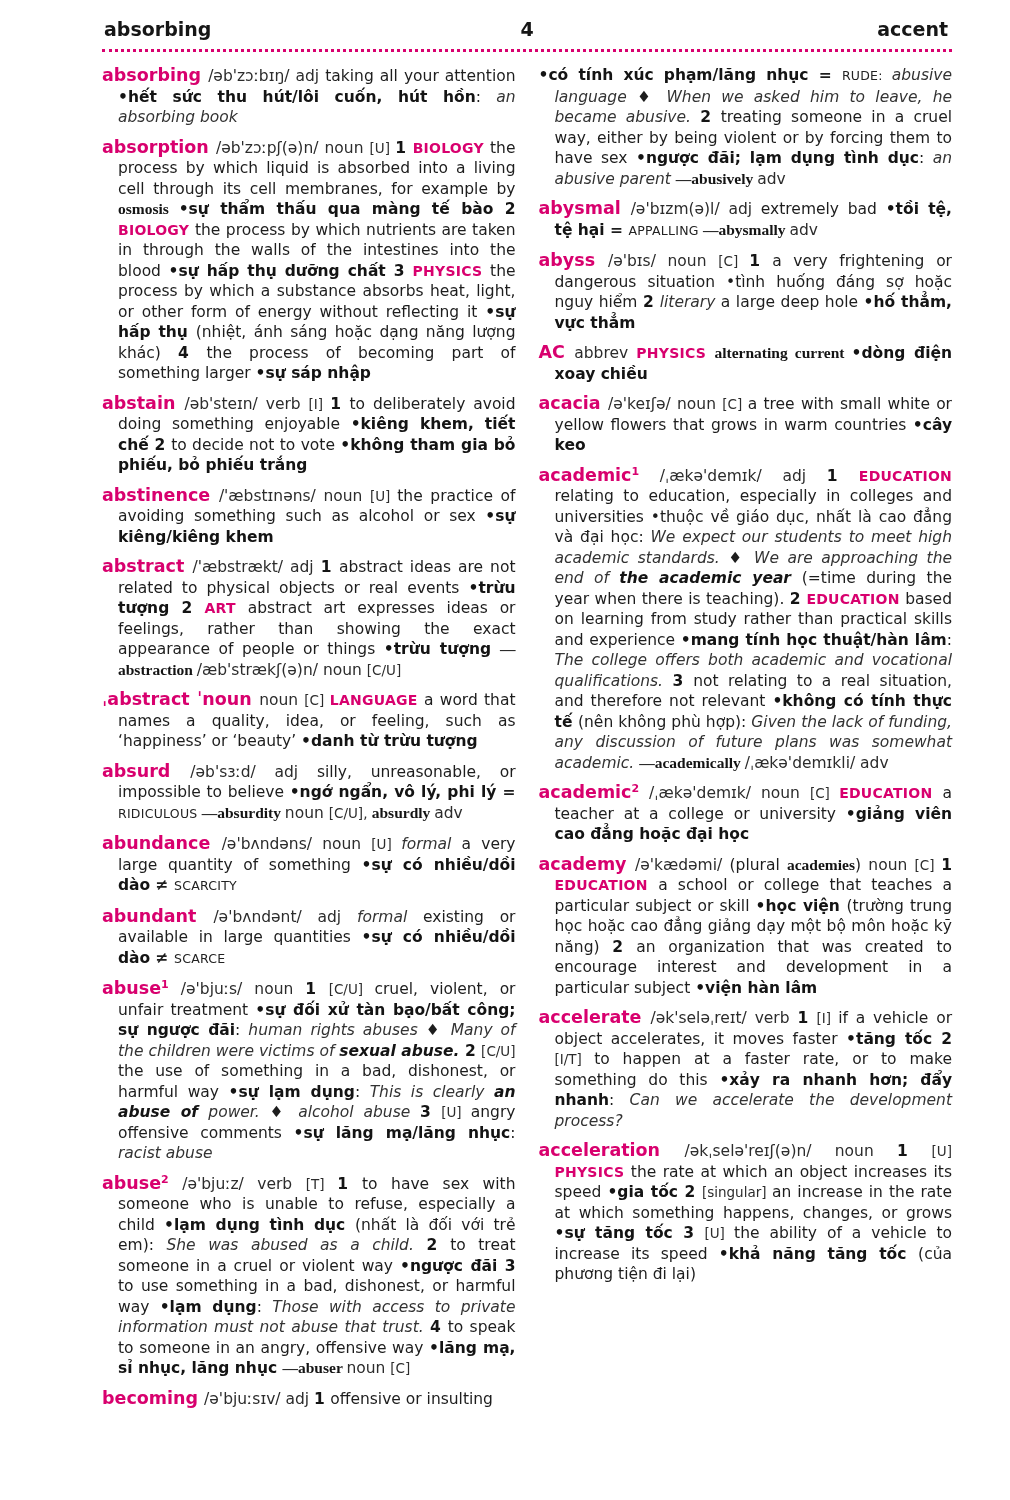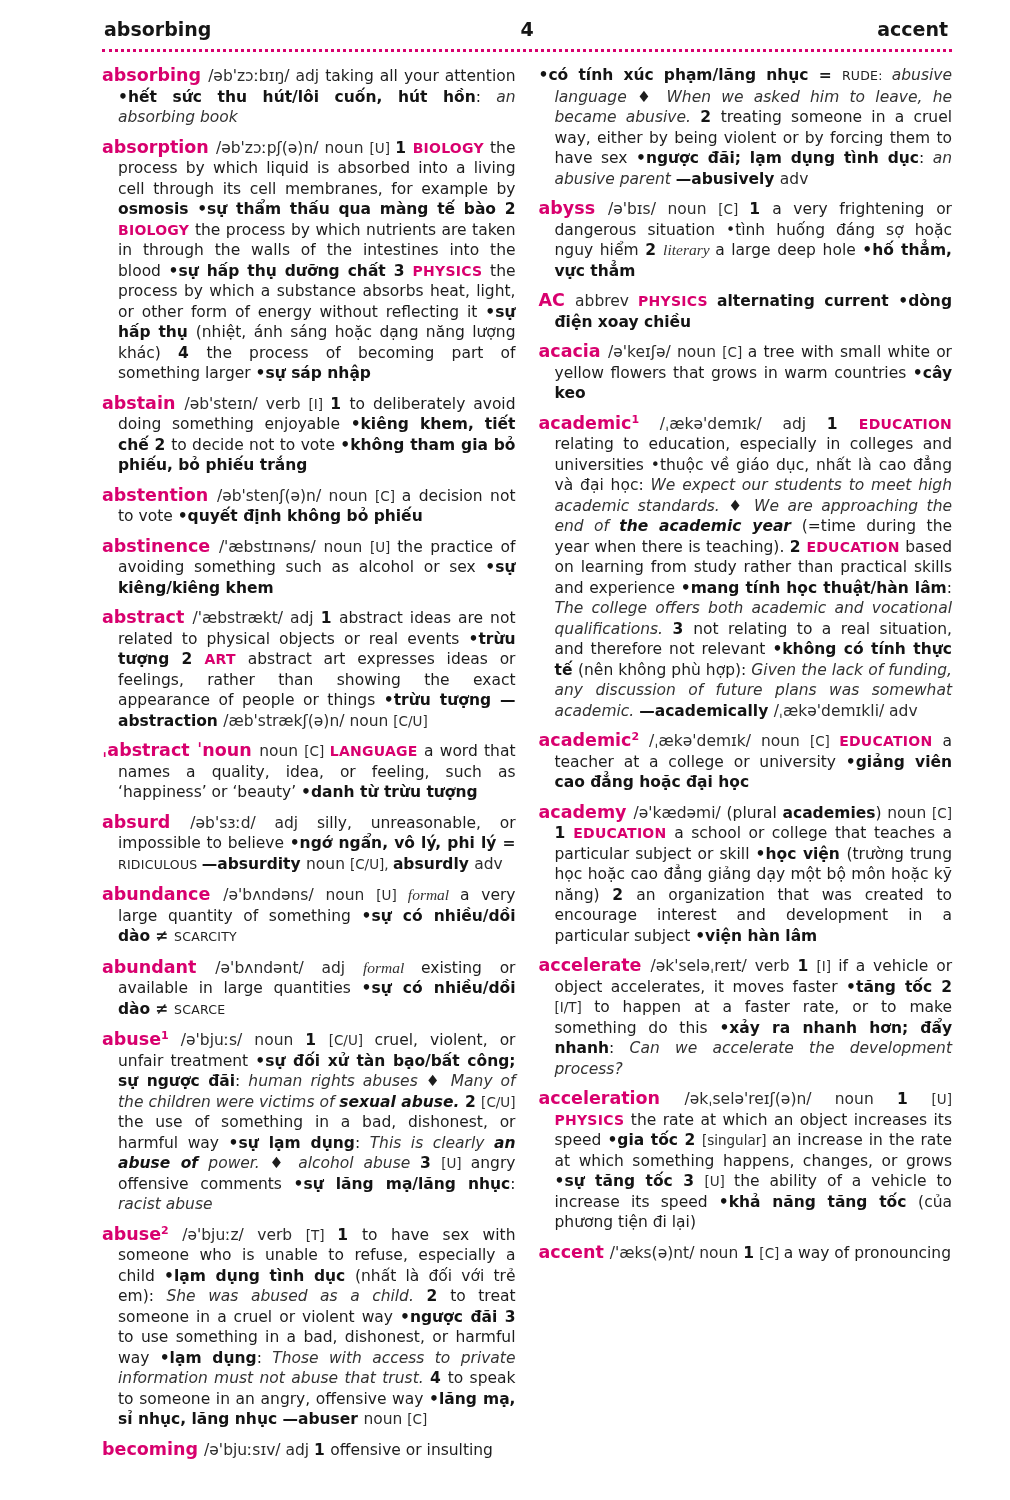--- a/index.html
+++ b/index.html
@@ -22,56 +22,55 @@
   .seg-ipa{color:#2c2c2c;}
   .seg-pos{color:#2c2c2c;}
   .seg-gram{font-size:13.5px;color:#2c2c2c;}
   .seg-num{font-weight:700;color:#141414;}
   .seg-label{color:#d8006e;font-weight:700;font-size:14px;letter-spacing:.25px;}
   .seg-xref{font-size:12.5px;letter-spacing:.25px;color:#222;}
   .seg-vn{font-weight:700;color:#141414;}
   .seg-txt{}
   .seg-ex{font-style:italic;color:#333;}
   .seg-exb{font-style:italic;font-weight:700;color:#141414;}
-  .seg-der{font-weight:700;color:#141414;}
-  .seg-frm{font-style:italic;color:#333;font-family:Liberation Serif, serif;}
+  .seg-der{font-weight:700;color:#141414;font-family:Liberation Serif, serif;}
+  .seg-frm{font-style:italic;color:#333;}
   .seg-sym{font-weight:700;}
   .seg-dia{}
 </style>
 </head>
 <body>
 
 <div class="page">
   <div class="page-header">
     <span>absorbing</span>
     <span class="page-num">4</span>
     <span>accent</span>
   </div>
   <div class="columns">
     <div class="col" id="col-left">
         <p class="entry"><span class="seg-hw">absorbing </span><span class="seg-ipa">/əb'zɔːbɪŋ/ </span><span class="seg-pos">adj </span><span class="seg-txt">taking all your attention </span><span class="seg-vn">•hết sức thu hút/lôi cuốn, hút hồn</span><span class="seg-txt">: </span><span class="seg-ex">an absorbing book</span></p>
         <p class="entry"><span class="seg-hw">absorption </span><span class="seg-ipa">/əb'zɔːpʃ(ə)n/ </span><span class="seg-pos">noun </span><span class="seg-gram">[U] </span><span class="seg-num">1 </span><span class="seg-label">BIOLOGY </span><span class="seg-txt">the process by which liquid is absorbed into a living cell through its cell membranes, for example by </span><span class="seg-der">osmosis </span><span class="seg-vn">•sự thẩm thấu qua màng tế bào </span><span class="seg-num">2 </span><span class="seg-label">BIOLOGY </span><span class="seg-txt">the process by which nutrients are taken in through the walls of the intestines into the blood </span><span class="seg-vn">•sự hấp thụ dưỡng chất </span><span class="seg-num">3 </span><span class="seg-label">PHYSICS </span><span class="seg-txt">the process by which a substance absorbs heat, light, or other form of energy without reflecting it </span><span class="seg-vn">•sự hấp thụ </span><span class="seg-txt">(nhiệt, ánh sáng hoặc dạng năng lượng khác) </span><span class="seg-num">4 </span><span class="seg-txt">the process of becoming part of something larger </span><span class="seg-vn">•sự sáp nhập</span></p>
         <p class="entry"><span class="seg-hw">abstain </span><span class="seg-ipa">/əb'steɪn/ </span><span class="seg-pos">verb </span><span class="seg-gram">[I] </span><span class="seg-num">1 </span><span class="seg-txt">to deliberately avoid doing something enjoyable </span><span class="seg-vn">•kiêng khem, tiết chế </span><span class="seg-num">2 </span><span class="seg-txt">to decide not to vote </span><span class="seg-vn">•không tham gia bỏ phiếu, bỏ phiếu trắng</span></p>
-        <p class="entry"><span class="seg-hw">abstention </span><span class="seg-ipa">/əb'stenʃ(ə)n/ </span><span class="seg-pos">noun </span><span class="seg-gram">[C] </span><span class="seg-txt">a decision not to vote </span><span class="seg-vn">•quyết định không bỏ phiếu</span></p>
         <p class="entry"><span class="seg-hw">abstinence </span><span class="seg-ipa">/'æbstɪnəns/ </span><span class="seg-pos">noun </span><span class="seg-gram">[U] </span><span class="seg-txt">the practice of avoiding something such as alcohol or sex </span><span class="seg-vn">•sự kiêng/kiêng khem</span></p>
         <p class="entry"><span class="seg-hw">abstract </span><span class="seg-ipa">/'æbstrækt/ </span><span class="seg-pos">adj </span><span class="seg-num">1 </span><span class="seg-txt">abstract ideas are not related to physical objects or real events </span><span class="seg-vn">•trừu tượng </span><span class="seg-num">2 </span><span class="seg-label">ART </span><span class="seg-txt">abstract art expresses ideas or feelings, rather than showing the exact appearance of people or things </span><span class="seg-vn">•trừu tượng </span><span class="seg-der">—abstraction </span><span class="seg-ipa">/æb'strækʃ(ə)n/ </span><span class="seg-pos">noun </span><span class="seg-gram">[C/U]</span></p>
         <p class="entry"><span class="seg-hw">ˌabstract ˈnoun </span><span class="seg-pos">noun </span><span class="seg-gram">[C] </span><span class="seg-label">LANGUAGE </span><span class="seg-txt">a word that names a quality, idea, or feeling, such as ‘happiness’ or ‘beauty’ </span><span class="seg-vn">•danh từ trừu tượng</span></p>
         <p class="entry"><span class="seg-hw">absurd </span><span class="seg-ipa">/əb'sɜːd/ </span><span class="seg-pos">adj </span><span class="seg-txt">silly, unreasonable, or impossible to believe </span><span class="seg-vn">•ngớ ngẩn, vô lý, phi lý </span><span class="seg-sym">= </span><span class="seg-xref">RIDICULOUS </span><span class="seg-der">—absurdity </span><span class="seg-pos">noun </span><span class="seg-gram">[C/U], </span><span class="seg-der">absurdly </span><span class="seg-pos">adv</span></p>
         <p class="entry"><span class="seg-hw">abundance </span><span class="seg-ipa">/ə'bʌndəns/ </span><span class="seg-pos">noun </span><span class="seg-gram">[U] </span><span class="seg-frm">formal </span><span class="seg-txt">a very large quantity of something </span><span class="seg-vn">•sự có nhiều/dồi dào </span><span class="seg-sym">≠ </span><span class="seg-xref">SCARCITY</span></p>
         <p class="entry"><span class="seg-hw">abundant </span><span class="seg-ipa">/ə'bʌndənt/ </span><span class="seg-pos">adj </span><span class="seg-frm">formal </span><span class="seg-txt">existing or available in large quantities </span><span class="seg-vn">•sự có nhiều/dồi dào </span><span class="seg-sym">≠ </span><span class="seg-xref">SCARCE</span></p>
         <p class="entry"><span class="seg-hw">abuse</span><span class="seg-sup">1</span><span class="seg-ipa"> /ə'bjuːs/ </span><span class="seg-pos">noun </span><span class="seg-num">1 </span><span class="seg-gram">[C/U] </span><span class="seg-txt">cruel, violent, or unfair treatment </span><span class="seg-vn">•sự đối xử tàn bạo/bất công; sự ngược đãi</span><span class="seg-txt">: </span><span class="seg-ex">human rights abuses </span><span class="seg-dia">♦ </span><span class="seg-ex">Many of the children were victims of </span><span class="seg-exb">sexual abuse. </span><span class="seg-num">2 </span><span class="seg-gram">[C/U] </span><span class="seg-txt">the use of something in a bad, dishonest, or harmful way </span><span class="seg-vn">•sự lạm dụng</span><span class="seg-txt">: </span><span class="seg-ex">This is clearly </span><span class="seg-exb">an abuse of </span><span class="seg-ex">power. </span><span class="seg-dia">♦ </span><span class="seg-ex">alcohol abuse </span><span class="seg-num">3 </span><span class="seg-gram">[U] </span><span class="seg-txt">angry offensive comments </span><span class="seg-vn">•sự lăng mạ/lăng nhục</span><span class="seg-txt">: </span><span class="seg-ex">racist abuse</span></p>
         <p class="entry"><span class="seg-hw">abuse</span><span class="seg-sup">2</span><span class="seg-ipa"> /ə'bjuːz/ </span><span class="seg-pos">verb </span><span class="seg-gram">[T] </span><span class="seg-num">1 </span><span class="seg-txt">to have sex with someone who is unable to refuse, especially a child </span><span class="seg-vn">•lạm dụng tình dục </span><span class="seg-txt">(nhất là đối với trẻ em): </span><span class="seg-ex">She was abused as a child. </span><span class="seg-num">2 </span><span class="seg-txt">to treat someone in a cruel or violent way </span><span class="seg-vn">•ngược đãi </span><span class="seg-num">3 </span><span class="seg-txt">to use something in a bad, dishonest, or harmful way </span><span class="seg-vn">•lạm dụng</span><span class="seg-txt">: </span><span class="seg-ex">Those with access to private information must not abuse that trust. </span><span class="seg-num">4 </span><span class="seg-txt">to speak to someone in an angry, offensive way </span><span class="seg-vn">•lăng mạ, sỉ nhục, lăng nhục </span><span class="seg-der">—abuser </span><span class="seg-pos">noun </span><span class="seg-gram">[C]</span></p>
         <p class="entry"><span class="seg-hw">becoming </span><span class="seg-ipa">/ə'bjuːsɪv/ </span><span class="seg-pos">adj </span><span class="seg-num">1 </span><span class="seg-txt">offensive or insulting</span></p>
       </div>
     <div class="col" id="col-right">
         <p class="entry"><span class="seg-vn">•có tính xúc phạm/lăng nhục </span><span class="seg-sym">= </span><span class="seg-xref">RUDE: </span><span class="seg-ex">abusive language </span><span class="seg-dia">♦ </span><span class="seg-ex">When we asked him to leave, he became abusive. </span><span class="seg-num">2 </span><span class="seg-txt">treating someone in a cruel way, either by being violent or by forcing them to have sex </span><span class="seg-vn">•ngược đãi; lạm dụng tình dục</span><span class="seg-txt">: </span><span class="seg-ex">an abusive parent </span><span class="seg-der">—abusively </span><span class="seg-pos">adv</span></p>
+        <p class="entry"><span class="seg-hw">abysmal </span><span class="seg-ipa">/ə'bɪzm(ə)l/ </span><span class="seg-pos">adj </span><span class="seg-txt">extremely bad </span><span class="seg-vn">•tồi tệ, tệ hại </span><span class="seg-sym">= </span><span class="seg-xref">APPALLING </span><span class="seg-der">—abysmally </span><span class="seg-pos">adv</span></p>
         <p class="entry"><span class="seg-hw">abyss </span><span class="seg-ipa">/ə'bɪs/ </span><span class="seg-pos">noun </span><span class="seg-gram">[C] </span><span class="seg-num">1 </span><span class="seg-txt">a very frightening or dangerous situation •tình huống đáng sợ hoặc nguy hiểm </span><span class="seg-num">2 </span><span class="seg-frm">literary </span><span class="seg-txt">a large deep hole </span><span class="seg-vn">•hố thẳm, vực thẳm</span></p>
         <p class="entry"><span class="seg-hw">AC </span><span class="seg-pos">abbrev </span><span class="seg-label">PHYSICS </span><span class="seg-der">alternating current </span><span class="seg-vn">•dòng điện xoay chiều</span></p>
         <p class="entry"><span class="seg-hw">acacia </span><span class="seg-ipa">/ə'keɪʃə/ </span><span class="seg-pos">noun </span><span class="seg-gram">[C] </span><span class="seg-txt">a tree with small white or yellow flowers that grows in warm countries </span><span class="seg-vn">•cây keo</span></p>
         <p class="entry"><span class="seg-hw">academic</span><span class="seg-sup">1</span><span class="seg-ipa"> /ˌækə'demɪk/ </span><span class="seg-pos">adj </span><span class="seg-num">1 </span><span class="seg-label">EDUCATION </span><span class="seg-txt">relating to education, especially in colleges and universities •thuộc về giáo dục, nhất là cao đẳng và đại học: </span><span class="seg-ex">We expect our students to meet high academic standards. </span><span class="seg-dia">♦ </span><span class="seg-ex">We are approaching the end of </span><span class="seg-exb">the academic year </span><span class="seg-txt">(=time during the year when there is teaching). </span><span class="seg-num">2 </span><span class="seg-label">EDUCATION </span><span class="seg-txt">based on learning from study rather than practical skills and experience </span><span class="seg-vn">•mang tính học thuật/hàn lâm</span><span class="seg-txt">: </span><span class="seg-ex">The college offers both academic and vocational qualifications. </span><span class="seg-num">3 </span><span class="seg-txt">not relating to a real situation, and therefore not relevant </span><span class="seg-vn">•không có tính thực tế </span><span class="seg-txt">(nên không phù hợp): </span><span class="seg-ex">Given the lack of funding, any discussion of future plans was somewhat academic. </span><span class="seg-der">—academically </span><span class="seg-ipa">/ˌækə'demɪkli/ </span><span class="seg-pos">adv</span></p>
         <p class="entry"><span class="seg-hw">academic</span><span class="seg-sup">2</span><span class="seg-ipa"> /ˌækə'demɪk/ </span><span class="seg-pos">noun </span><span class="seg-gram">[C] </span><span class="seg-label">EDUCATION </span><span class="seg-txt">a teacher at a college or university </span><span class="seg-vn">•giảng viên cao đẳng hoặc đại học</span></p>
         <p class="entry"><span class="seg-hw">academy </span><span class="seg-ipa">/ə'kædəmi/ </span><span class="seg-txt">(plural </span><span class="seg-der">academies</span><span class="seg-txt">) </span><span class="seg-pos">noun </span><span class="seg-gram">[C] </span><span class="seg-num">1 </span><span class="seg-label">EDUCATION </span><span class="seg-txt">a school or college that teaches a particular subject or skill </span><span class="seg-vn">•học viện </span><span class="seg-txt">(trường trung học hoặc cao đẳng giảng dạy một bộ môn hoặc kỹ năng) </span><span class="seg-num">2 </span><span class="seg-txt">an organization that was created to encourage interest and development in a particular subject </span><span class="seg-vn">•viện hàn lâm</span></p>
         <p class="entry"><span class="seg-hw">accelerate </span><span class="seg-ipa">/ək'seləˌreɪt/ </span><span class="seg-pos">verb </span><span class="seg-num">1 </span><span class="seg-gram">[I] </span><span class="seg-txt">if a vehicle or object accelerates, it moves faster </span><span class="seg-vn">•tăng tốc </span><span class="seg-num">2 </span><span class="seg-gram">[I/T] </span><span class="seg-txt">to happen at a faster rate, or to make something do this </span><span class="seg-vn">•xảy ra nhanh hơn; đẩy nhanh</span><span class="seg-txt">: </span><span class="seg-ex">Can we accelerate the development process?</span></p>
         <p class="entry"><span class="seg-hw">acceleration </span><span class="seg-ipa">/əkˌselə'reɪʃ(ə)n/ </span><span class="seg-pos">noun </span><span class="seg-num">1 </span><span class="seg-gram">[U] </span><span class="seg-label">PHYSICS </span><span class="seg-txt">the rate at which an object increases its speed </span><span class="seg-vn">•gia tốc </span><span class="seg-num">2 </span><span class="seg-gram">[singular] </span><span class="seg-txt">an increase in the rate at which something happens, changes, or grows </span><span class="seg-vn">•sự tăng tốc </span><span class="seg-num">3 </span><span class="seg-gram">[U] </span><span class="seg-txt">the ability of a vehicle to increase its speed </span><span class="seg-vn">•khả năng tăng tốc </span><span class="seg-txt">(của phương tiện đi lại)</span></p>
-        <p class="entry"><span class="seg-hw">accent </span><span class="seg-ipa">/'æks(ə)nt/ </span><span class="seg-pos">noun </span><span class="seg-num">1 </span><span class="seg-gram">[C] </span><span class="seg-txt">a way of pronouncing</span></p>
       </div>
   </div>
 </div>
 
 </body></html>

